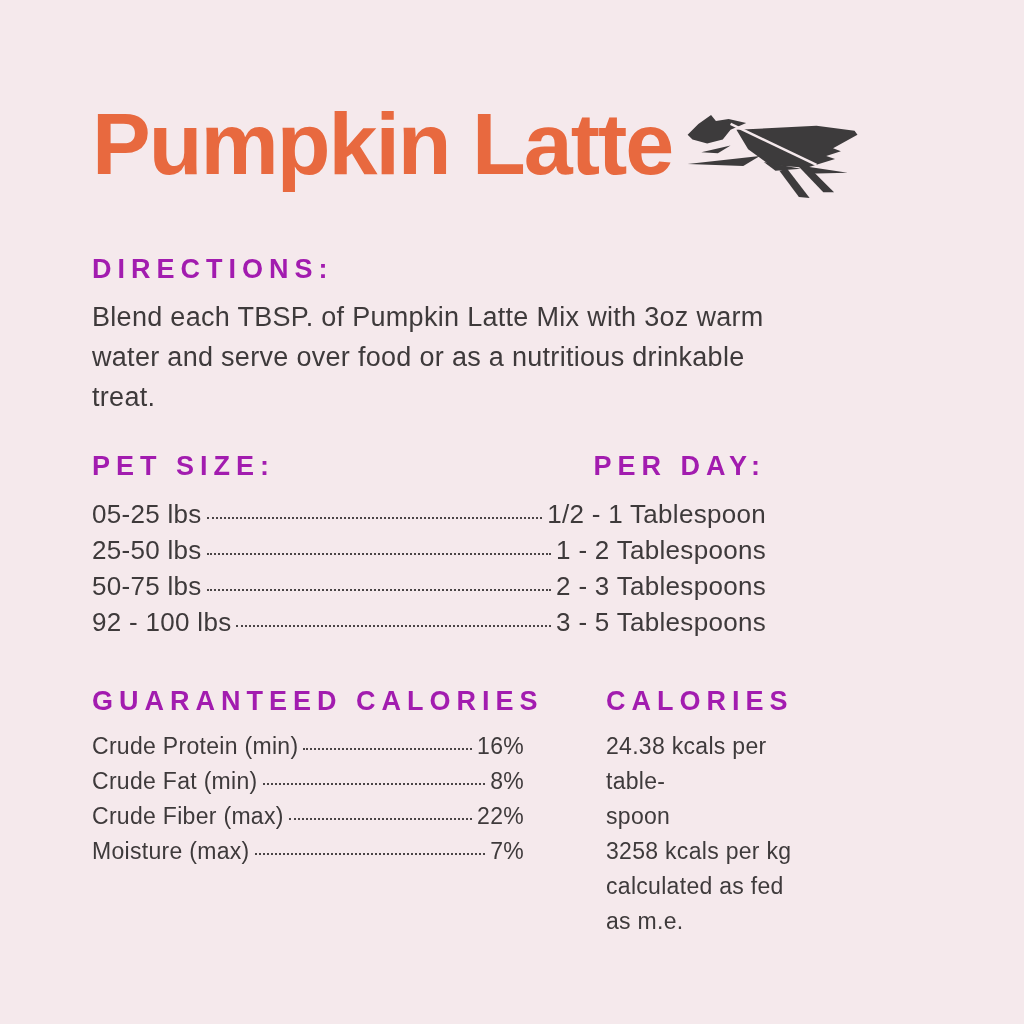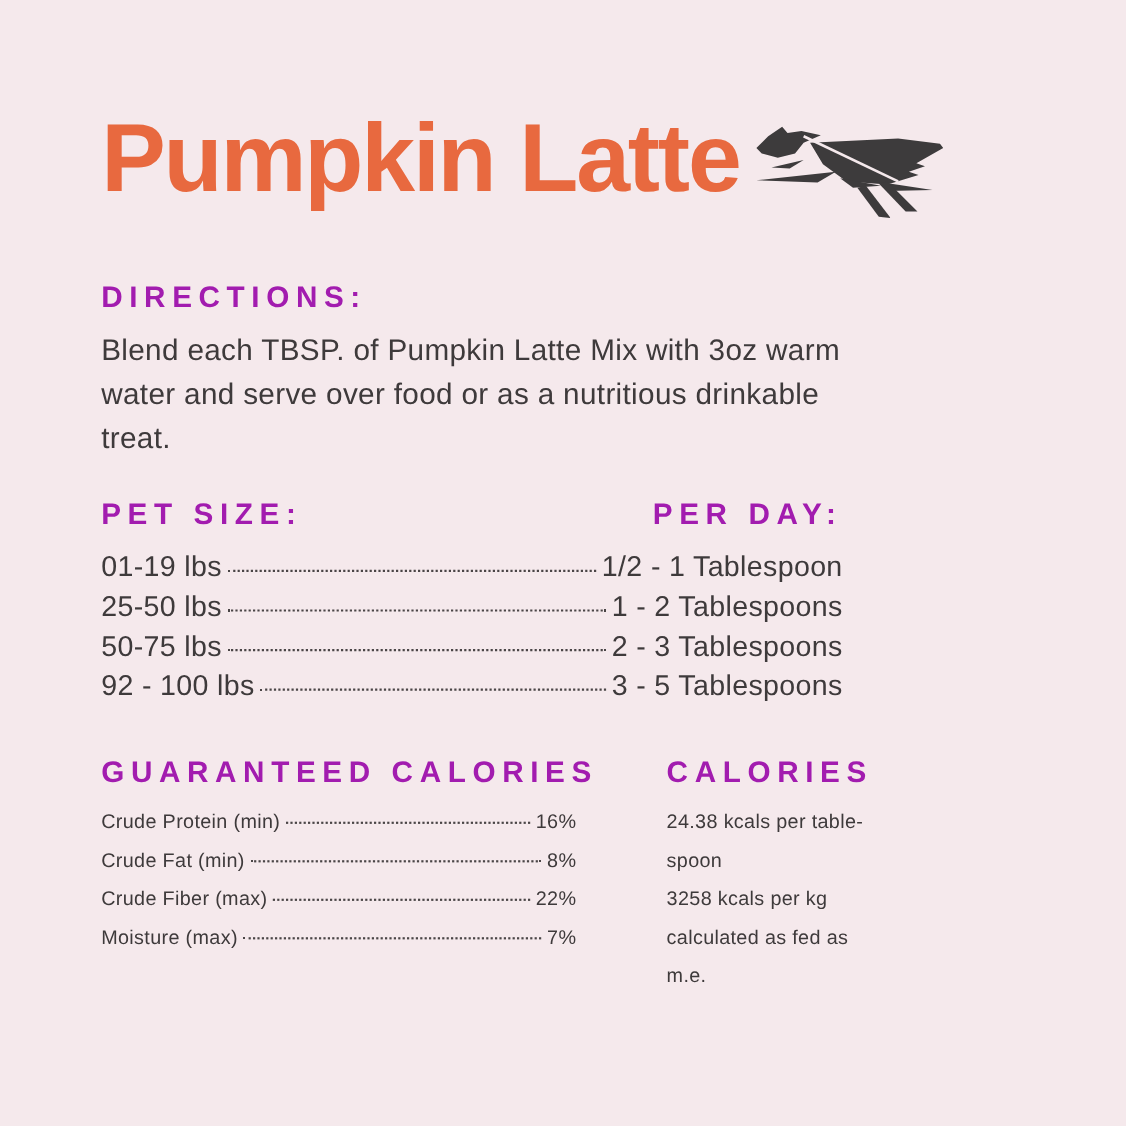--- a/index.html
+++ b/index.html
@@ -77,21 +77,21 @@
   .cell-right{white-space:nowrap;}
   
   .bottom{
     display:flex;
     align-items:flex-start;
   }
   .col-analysis{width:432px;flex:0 0 auto;}
   .col-calories{margin-left:82px;flex:1 1 auto;}
   .col-analysis .row,
   .calories-line{
-    font-size:18px;
+    font-size:23px;
     line-height:35px;
   }
   .calories-line{letter-spacing:.3px;}
 </style>
 </head>
 <body>
 
 <div class="label">
 
   <div class="header-row">
@@ -124,21 +124,21 @@
     <div class="heading">DIRECTIONS:</div>
     <div class="directions-body">Blend each TBSP. of Pumpkin Latte Mix with 3oz warm water and serve over food or as a nutritious drinkable treat.</div>
   </div>
 
   <div class="feeding">
     <div class="feeding-headings">
       <div class="heading">PET SIZE:</div>
       <div class="heading">PER DAY:</div>
     </div>
     <div class="row">
-      <span class="cell-left">01-19 lbs</span>
+      <span class="cell-left">05-25 lbs</span>
       <span class="dots"></span>
       <span class="cell-right">1/2 - 1 Tablespoon</span>
     </div>
     <div class="row">
       <span class="cell-left">25-50 lbs</span>
       <span class="dots"></span>
       <span class="cell-right">1 - 2 Tablespoons</span>
     </div>
     <div class="row">
       <span class="cell-left">50-75 lbs</span>

